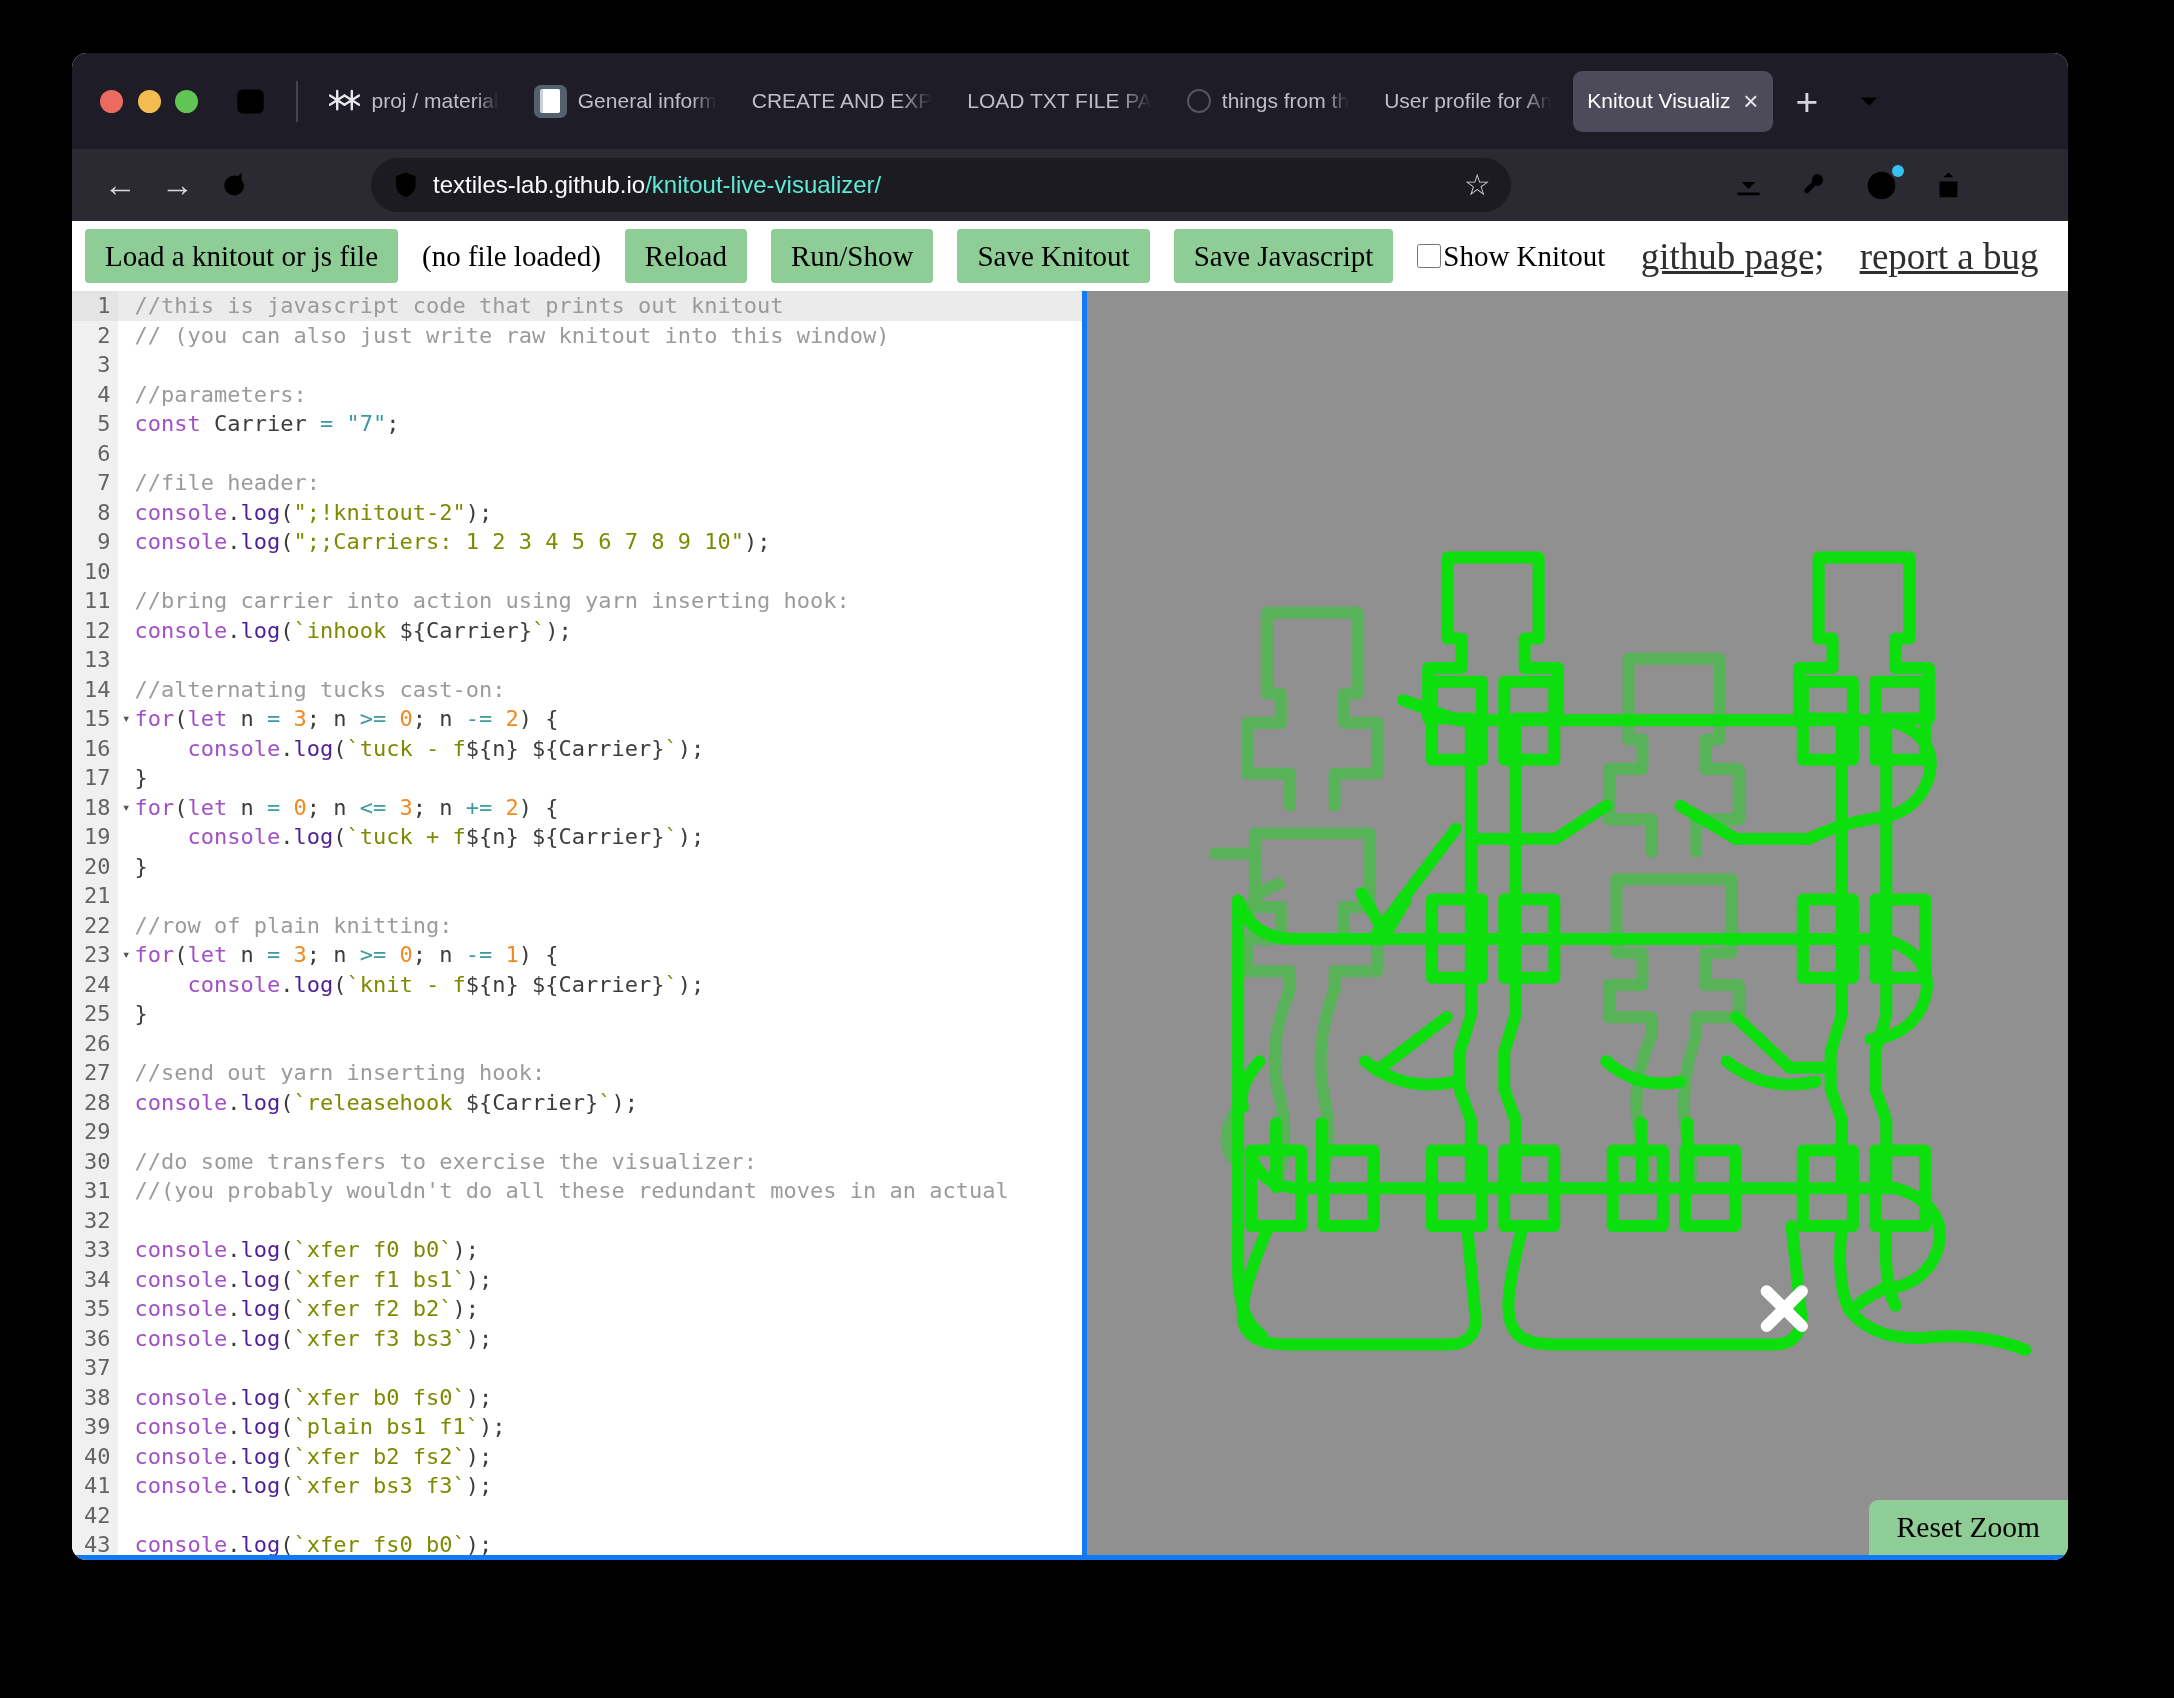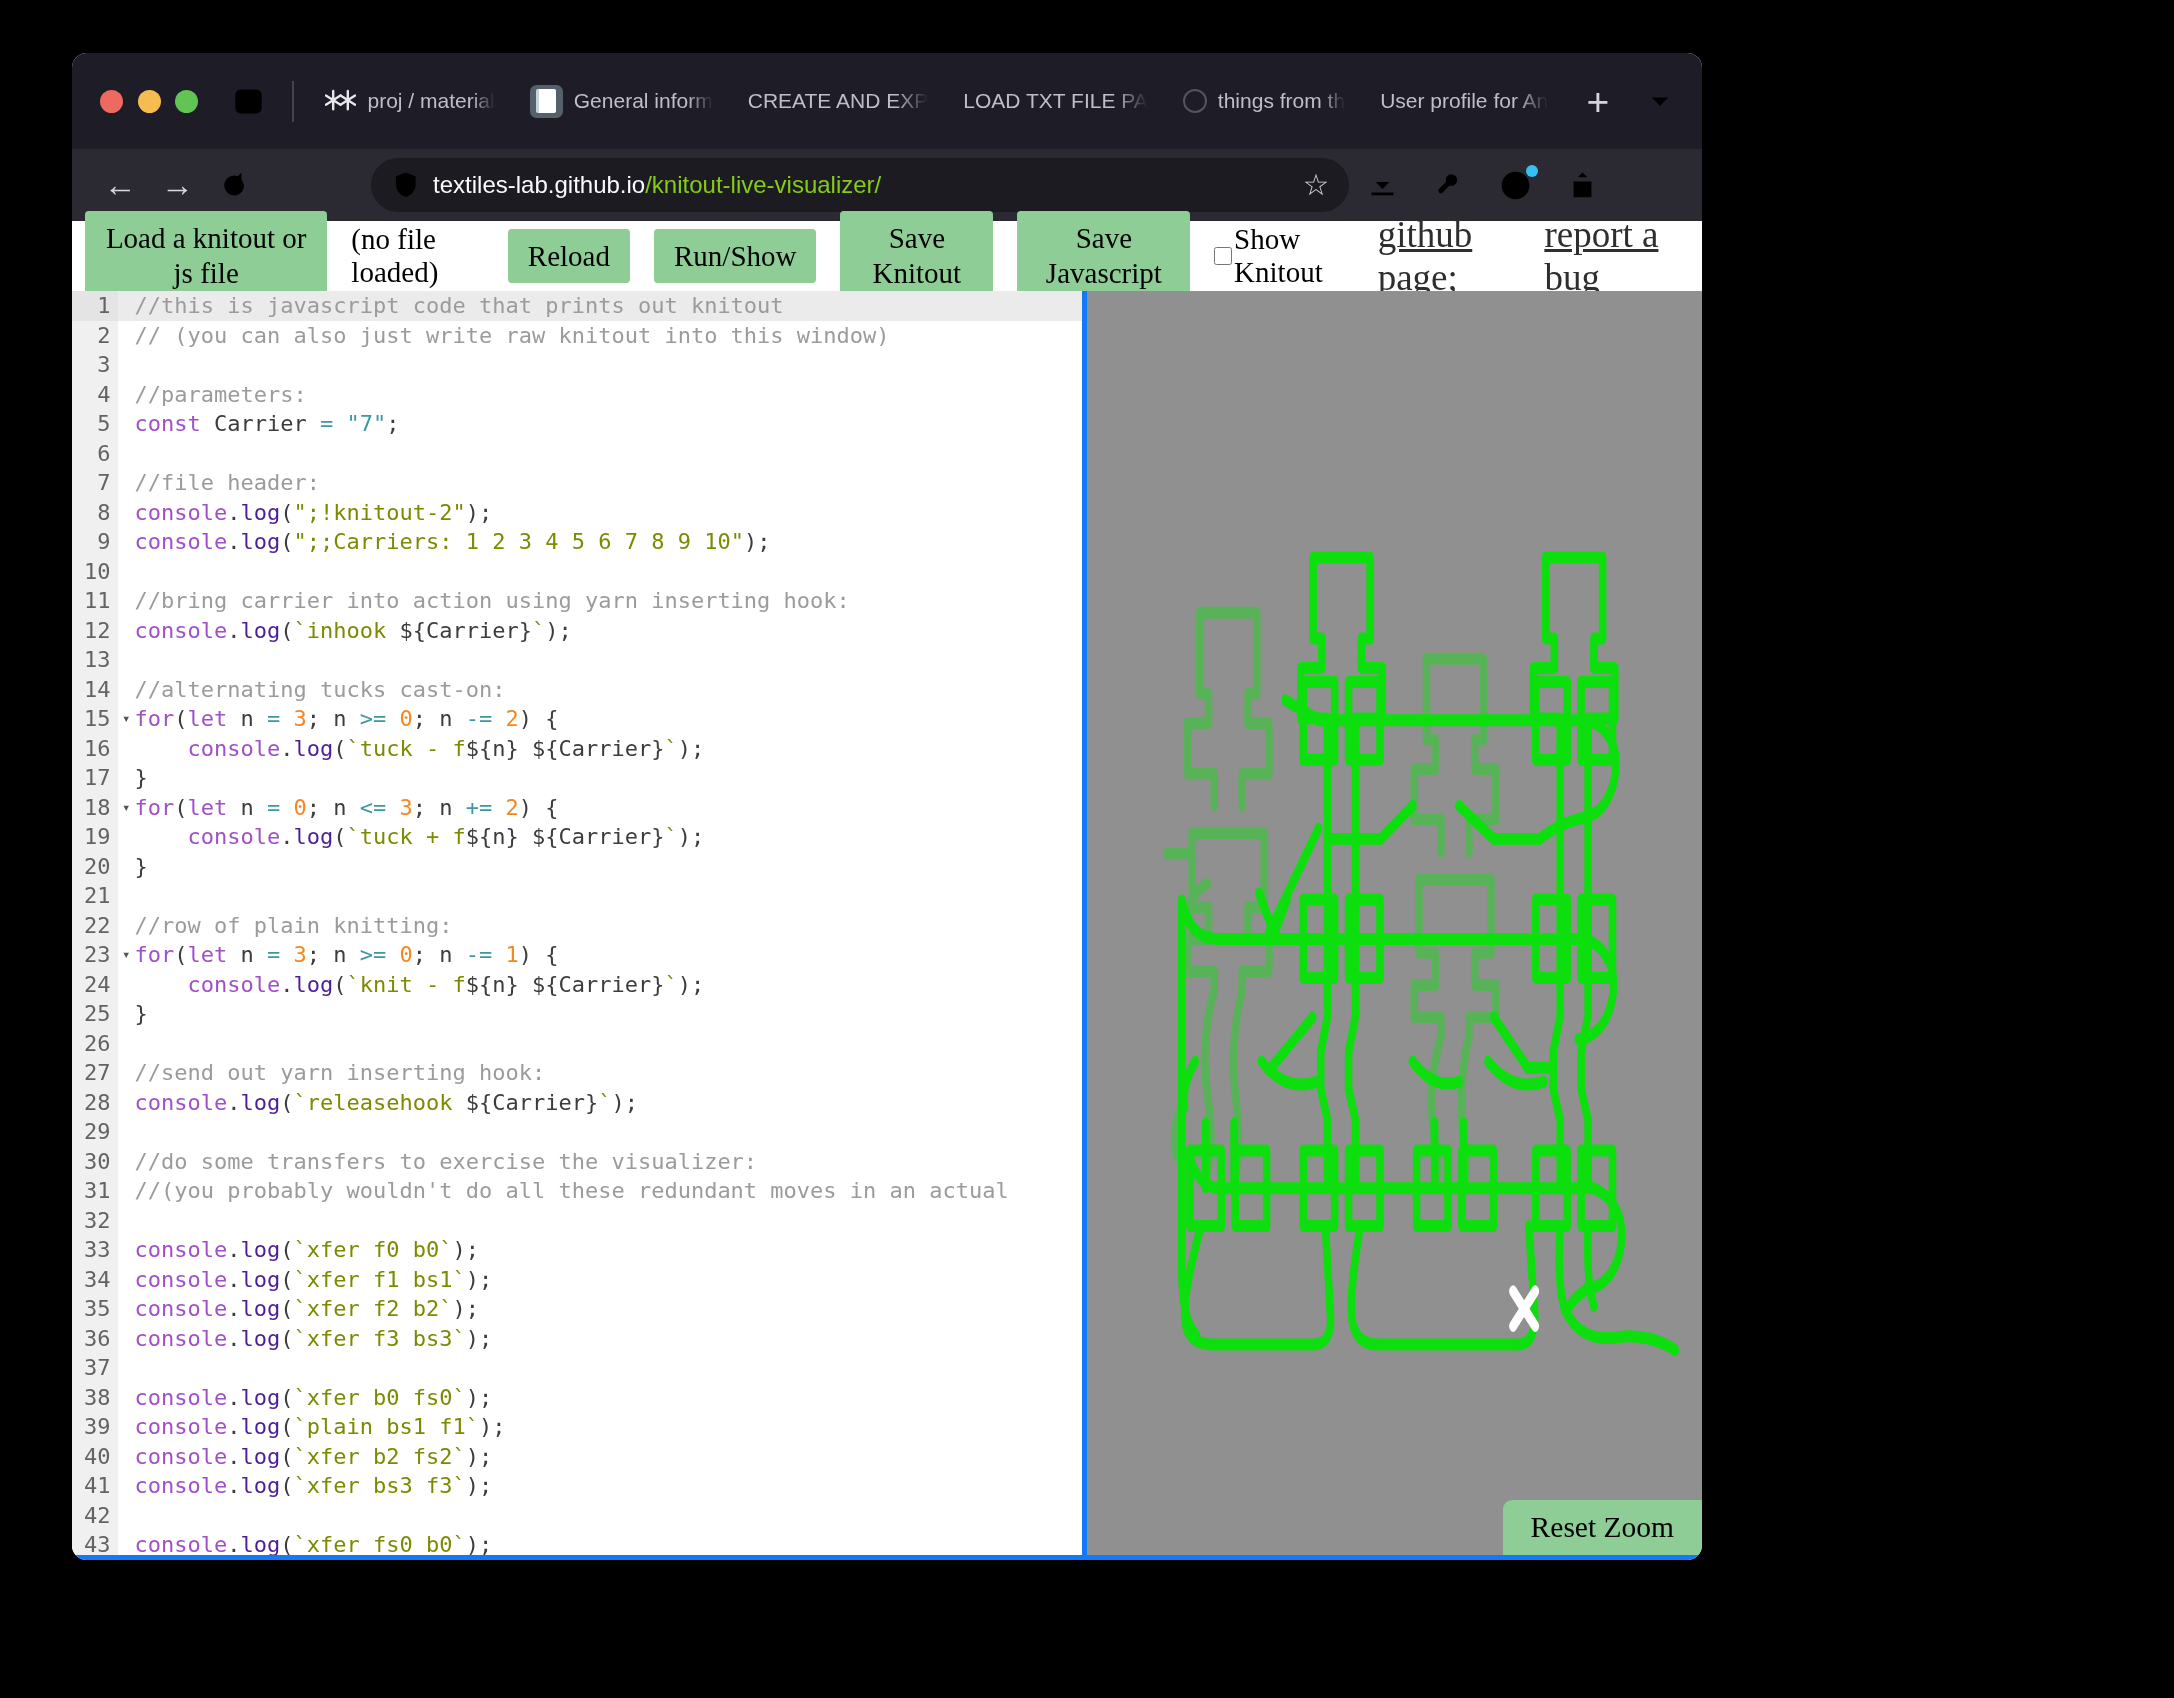--- a/index.html
+++ b/index.html
@@ -1,17 +1,17 @@
 <!DOCTYPE html>
 <html style="font-size:14.8px"><head>
 <meta charset="utf-8">
 <style>
   html,body{margin:0;padding:0;background:#000;}
   body{width:2174px;height:1698px;position:relative;font-family:"Liberation Sans",sans-serif;overflow:hidden;}
-  .window{position:absolute;left:72px;top:53px;width:1630px;height:1507px;border-radius:14.8px;overflow:hidden;background:#fff;box-shadow:0 18.5px 55px rgba(0,0,0,.6);}
+  .window{position:absolute;left:72px;top:53px;width:1996px;height:1507px;border-radius:14.8px;overflow:hidden;background:#fff;box-shadow:0 18.5px 55px rgba(0,0,0,.6);}
   
   .tabstrip{height:96px;background:#1e1c26;display:flex;align-items:center;padding:0 13px;gap:5.5px;}
   .lights{display:flex;gap:14.8px;margin:0 16.6px 0 14.8px;}
   .light{width:23px;height:23px;border-radius:50%;}
   .light.red{background:#ed6a5e}.light.yellow{background:#f5bd4f}.light.green{background:#61c454}
   .sidebar-btn{width:41px;height:41px;display:flex;align-items:center;justify-content:center;margin:0 9.2px;}
   .vsep{width:1.8px;height:41px;background:#45434e;margin:0 11px;flex:none;}
   .tab{display:flex;align-items:center;gap:11px;height:61px;padding:0 14.8px;border-radius:9.2px;color:#bfbec8;font-size:21px;white-space:nowrap;overflow:hidden;flex:none;}
   .tab .tab-label{overflow:hidden;-webkit-mask-image:linear-gradient(90deg,#000 82%,transparent);mask-image:linear-gradient(90deg,#000 82%,transparent);}
   .tab.active{background:#4d4b59;color:#fff;}
@@ -20,21 +20,21 @@
   .book-tile{width:33px;height:33px;background:#54616c;border-radius:6.5px;display:flex;align-items:center;justify-content:center;flex:none;}
   .book{width:16.6px;height:24px;background:#fff;border-radius:1.8px;border-left:3.7px solid #c9d2d8;}
   .ring{width:20px;height:20px;border-radius:50%;border:2.8px solid #55535f;flex:none;}
   .newtab-btn{font-size:39px;color:#d5d4dc;padding:0 16.6px;line-height:1;}
   .tablist-btn{padding:0 14.8px;display:flex;align-items:center;}
   
   .navbar{height:72px;background:#2b2a33;display:flex;align-items:center;padding:0 24px;gap:9.2px;}
   .nav-ico{width:48px;height:48px;display:flex;align-items:center;justify-content:center;color:#d7d6dd;font-size:33px;border-radius:7.4px;flex:none;}
   .urlbar{width:1140px;height:54px;background:#1c1b22;border-radius:27px;display:flex;align-items:center;padding:0 20px;gap:13px;margin-left:103px;box-sizing:border-box;}
   .url{font-size:24px;color:#fbfbfe;white-space:nowrap;}
-  .url .path{color:#84cc16;}
+  .url .path{color:#5eead4;}
   .url-star{margin-left:auto;color:#d7d6dd;font-size:29.5px;}
   .nav-right{margin-left:auto;display:flex;align-items:center;gap:18.5px;padding-right:5.5px;}
   .avatar-wrap{position:relative;}
   .blue-dot{position:absolute;top:3.7px;right:1.8px;width:12px;height:12px;border-radius:50%;background:#35c1f1;}
   
   .apptoolbar{height:70px;background:#fff;display:flex;align-items:center;gap:24px;padding:0 13px;font-family:"Liberation Serif",serif;font-size:29px;color:#000;}
   .gbtn{background:#8fcd96;border:none;font-family:"Liberation Serif",serif;font-size:29px;color:#000;padding:10px 20px;border-radius:3.7px;line-height:1.2;text-align:center;}
   .filestatus{font-size:29px;}
   .chkwrap{display:flex;align-items:center;gap:2px;}
   .chkwrap input{width:24px;height:24px;margin:0;}

